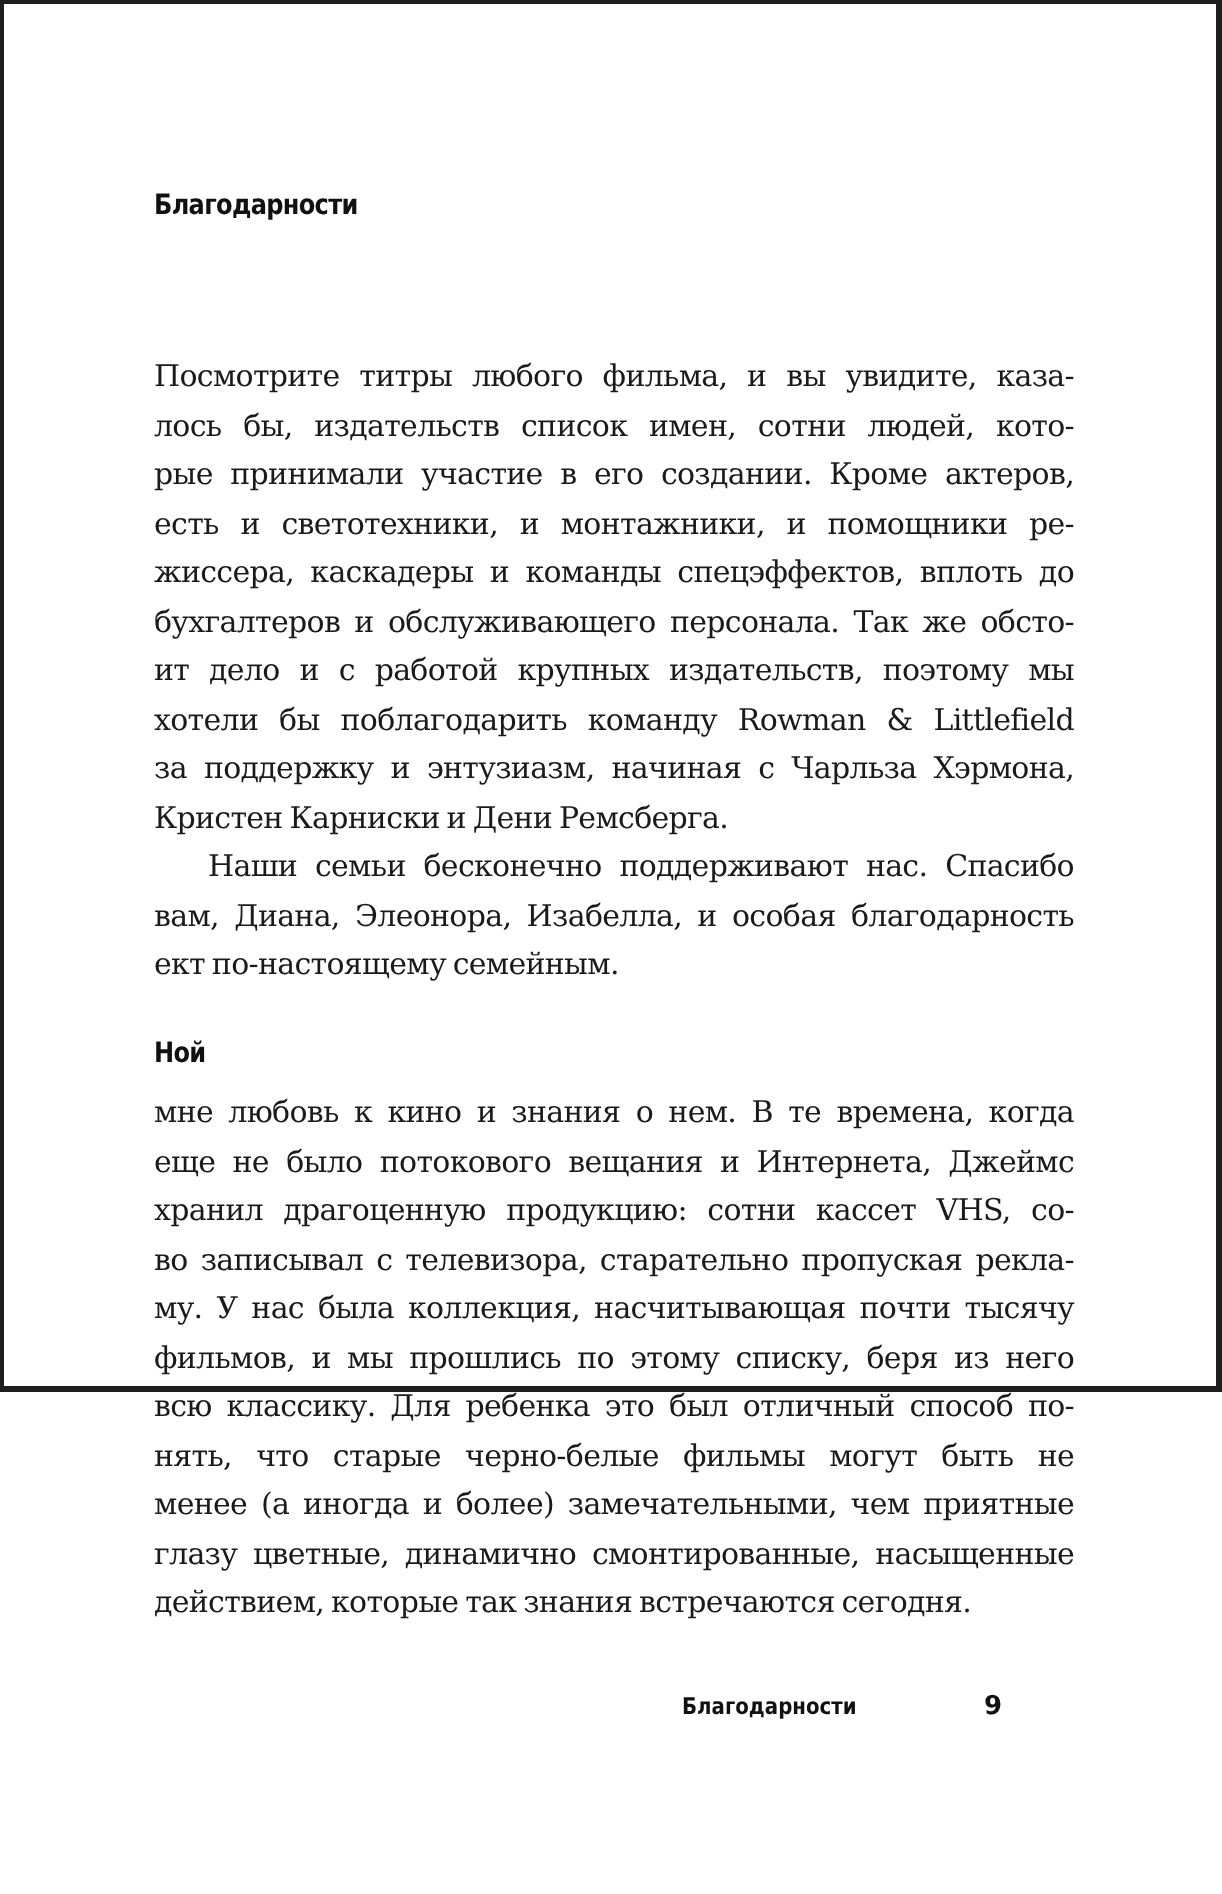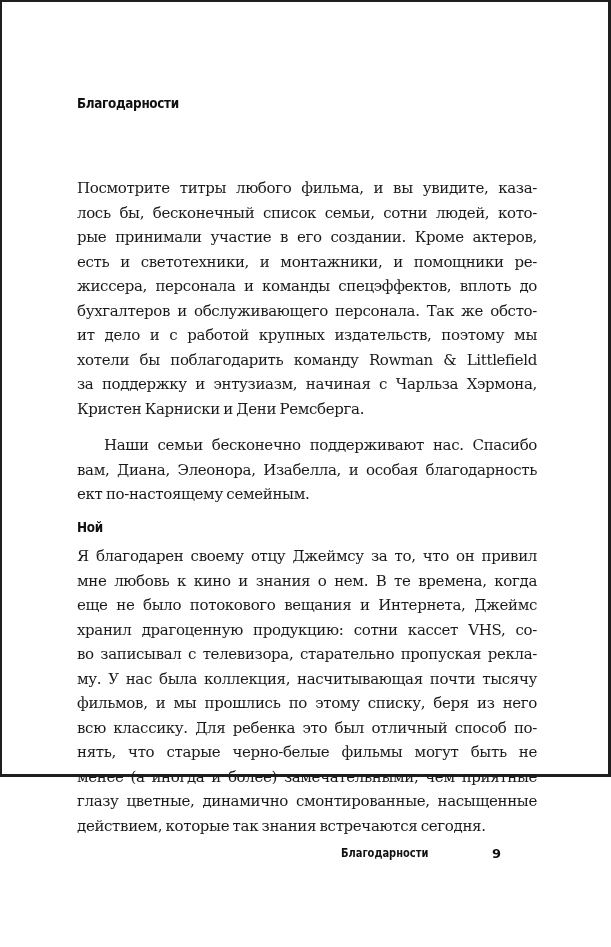--- a/index.html
+++ b/index.html
@@ -1,20 +1,20 @@
 <!DOCTYPE html>
 <html><head>
   <meta charset="utf-8">
   <style>
     html, body { margin: 0; padding: 0; background: #ffffff; }
     body { width: 611px; height: 947px; overflow: hidden; }
     .page {
       position: relative;
       box-sizing: border-box;
-      width: 611px; height: 777px;
+      width: 611px; height: 696px;
       background: #ffffff;
       border-left: 2px solid #1e1e1e;
       border-top: 2px solid #1e1e1e;
       border-right: 3px solid #1e1e1e;
       border-bottom: 3px solid #1e1e1e;
     }
     .heading {
       position: absolute;
       left: 75px;
       font-family: "DejaVu Sans", sans-serif;
@@ -75,41 +75,40 @@
   </style>
 </head>
 <body>
 
 <div class="page">
 
   <div class="heading" style="top:93px;">Благодарности</div>
 
   <div class="para" style="top:174px;">
     <span class="line">Посмотрите титры любого фильма, и вы увидите, каза-</span>
-    <span class="line">лось бы, бесконечный список семьи, сотни людей, кото-</span>
+    <span class="line">лось бы, издательств список имен, сотни людей, кото-</span>
     <span class="line">рые принимали участие в его создании. Кроме актеров,</span>
     <span class="line">есть и светотехники, и монтажники, и помощники ре-</span>
-    <span class="line">жиссера, персонала и команды спецэффектов, вплоть до</span>
+    <span class="line">жиссера, каскадеры и команды спецэффектов, вплоть до</span>
     <span class="line">бухгалтеров и обслуживающего персонала. Так же обсто-</span>
     <span class="line">ит дело и с работой крупных издательств, поэтому мы</span>
     <span class="line">хотели бы поблагодарить команду Rowman &amp; Littlefield</span>
     <span class="line">за поддержку и энтузиазм, начиная с Чарльза Хэрмона,</span>
     <span class="line last">Кристен Карниски и Дени Ремсберга.</span>
   </div>
 
-  <div class="para" style="top:431px;">
+  <div class="para" style="top:419px;">
     <span class="line indent">Наши семьи бесконечно поддерживают нас. Спасибо</span>
     <span class="line">вам, Диана, Элеонора, Изабелла, и особая благодарность</span>
     <span class="line last">ект по-настоящему семейным.</span>
   </div>
 
   <div class="heading" style="top:517px;">Ной</div>
 
   <div class="para" style="top:542px;">
-    <span class="line">Я благодарен своему отцу Джеймсу за то, что он привил</span>
     <span class="line">мне любовь к кино и знания о нем. В те времена, когда</span>
     <span class="line">еще не было потокового вещания и Интернета, Джеймс</span>
     <span class="line">хранил драгоценную продукцию: сотни кассет VHS, со-</span>
     <span class="line">во записывал с телевизора, старательно пропуская рекла-</span>
     <span class="line">му. У нас была коллекция, насчитывающая почти тысячу</span>
     <span class="line">фильмов, и мы прошлись по этому списку, беря из него</span>
     <span class="line">всю классику. Для ребенка это был отличный способ по-</span>
     <span class="line">нять, что старые черно-белые фильмы могут быть не</span>
     <span class="line">менее (а иногда и более) замечательными, чем приятные</span>
     <span class="line">глазу цветные, динамично смонтированные, насыщенные</span>

